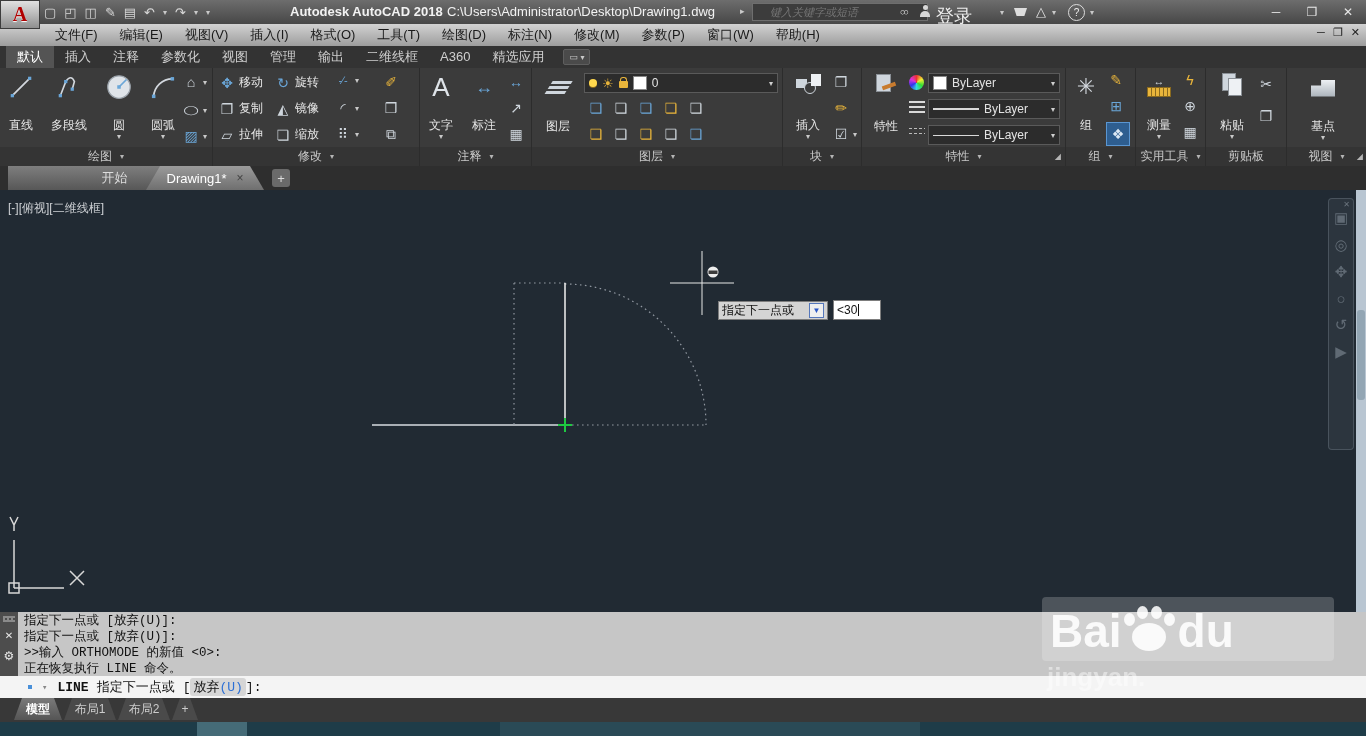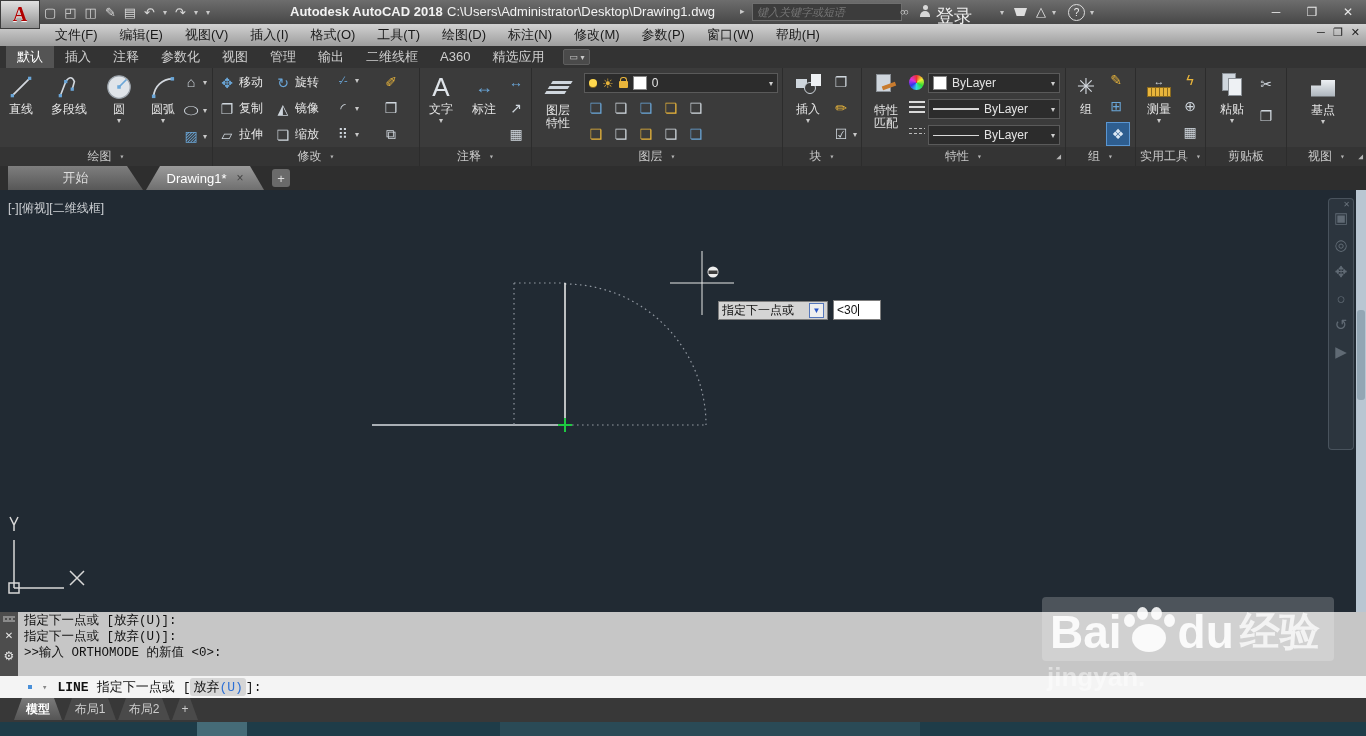--- a/index.html
+++ b/index.html
@@ -13,43 +13,43 @@
             background:linear-gradient(#6d6d6d,#474747);}
   .acadlogo{position:absolute;left:0;top:0;width:38px;height:27px;z-index:5;
             background:linear-gradient(#e0e0e0 0%,#bdbdbd 45%,#8f8f8f 100%);
             border:1px solid #3c3c3c;display:flex;align-items:center;justify-content:center;}
   .acadlogo span{font-family:"Liberation Serif",serif;font-weight:bold;font-size:20px;color:#b00000;
                  text-shadow:0 1px 1px #fff;}
   .qat{position:absolute;left:44px;top:0;height:24px;display:flex;align-items:center;gap:8px;color:#d8d8d8;font-size:13px;}
   .qat .g{cursor:default;}
   .ttext{position:absolute;top:4px;font-size:13px;color:#f2f2f2;}
   .search{position:absolute;left:752px;top:3px;width:140px;height:16px;background:#3c3c3c;
-          border:1px solid #6e6e6e;color:#b9b9b9;font-style:italic;font-size:11px;padding:0 4px;outline:none;}
+          border:1px solid #6e6e6e;color:#b9b9b9;font-style:italic;font-size:11px;padding:0 17px;outline:none;}
   .winbtn{position:absolute;top:3px;width:28px;height:18px;display:flex;align-items:center;justify-content:center;
           color:#e8e8e8;font-size:12px;}
   
   .menubar{position:absolute;left:0;top:24px;width:1366px;height:22px;
            background:linear-gradient(#d2d2d2,#9d9d9d);display:flex;align-items:center;padding-left:44px;box-sizing:border-box;}
   .menubar .mi{color:#1a1a1a;font-size:13px;padding:0 11px;line-height:22px;}
   .docwin{position:absolute;right:6px;top:26px;display:flex;gap:8px;color:#222;font-size:11px;}
   
   .rtabs{position:absolute;left:0;top:46px;width:1366px;height:22px;background:#333333;display:flex;align-items:flex-end;padding-left:6px;box-sizing:border-box;}
   .rtab{padding:0 11px;line-height:22px;font-size:13px;color:#cfcfcf;}
   .rtab.active{background:#545454;color:#fff;}
   .rcollapse{margin-left:8px;margin-bottom:3px;background:#4a4a4a;border:1px solid #5e5e5e;border-radius:2px;
              font-size:9px;color:#ccc;padding:1px 5px;line-height:12px;}
   
   .ribbon{position:absolute;left:0;top:68px;width:1366px;height:98px;background:#3b3b3b;}
   .panel{position:absolute;top:0;height:98px;border-right:1px solid #2c2c2c;box-sizing:border-box;}
   .plabel{position:absolute;left:0;right:0;bottom:0;height:19px;background:#343434;color:#c9c9c9;
-          display:flex;align-items:center;justify-content:center;gap:8px;font-size:12px;font-family:Liberation Mono, monospace;}
+          display:flex;align-items:center;justify-content:center;gap:8px;font-size:12px;}
   .plabel .dd{font-size:8px;color:#b5b5b5;}
   .bb{position:absolute;display:flex;flex-direction:column;align-items:center;color:#e6e6e6;font-size:12px;}
   .bb .bi{height:32px;display:flex;align-items:center;justify-content:center;font-size:21px;color:#d3d8de;}
-  .bb .bl{line-height:13px;}
+  .bb .bl{line-height:13px;margin-top:16px;}
   .dd{font-size:8px;color:#c9c9c9;line-height:9px;}
   .sm{position:absolute;display:flex;align-items:center;gap:4px;font-size:12px;color:#e6e6e6;}
   .si{font-size:14px;color:#cfd6dd;display:inline-flex;align-items:center;justify-content:center;min-width:16px;}
   .blue{color:#6aa6d8;}
   .gold{color:#e9b53b;}
   .combo{position:absolute;height:20px;background:#2c2c2c;border:1px solid #5a5a5a;display:flex;align-items:center;
          gap:5px;padding:0 4px;box-sizing:border-box;color:#e3e3e3;font-size:12px;}
   .combo .car{margin-left:auto;font-size:8px;color:#cfcfcf;}
   .chip{width:12px;height:12px;background:#ffffff;border:1px solid #888;}
   .lwline{flex:1;height:2px;background:#d9d9d9;}
@@ -69,21 +69,21 @@
   
   .person{display:inline-block;width:10px;height:12px;position:relative;}
   .person:before{content:"";position:absolute;top:0;left:2.5px;width:5px;height:5px;border-radius:50%;background:currentColor;}
   .person:after{content:"";position:absolute;bottom:0;left:0;width:10px;height:6px;border-radius:5px 5px 0 0;background:currentColor;}
   .cart{display:inline-block;width:13px;height:8px;background:#ddd;
         clip-path:polygon(0 0,100% 0,80% 100%,20% 100%);}
   
   .ftabs{position:absolute;left:0;top:166px;width:1366px;height:24px;background:#2e2e2e;}
   .ftab{position:absolute;top:0;height:24px;display:flex;align-items:center;justify-content:center;gap:10px;font-size:13px;}
   .ftab-start{left:8px;width:135px;background:linear-gradient(#7e7e7e,#575757);color:#ddd;
-              clip-path:polygon(0 0,calc(100% - 16px) 0,100% 100%,0 100%);}
+              clip-path:polygon(0 0,calc(100% - 16px) 0,100% 100%,0 100%);padding-left:39px;}
   .ftab-dwg{left:146px;width:118px;background:linear-gradient(#9b9b9b,#6f6f6f);color:#fff;
             clip-path:polygon(14px 0,calc(100% - 14px) 0,100% 100%,0 100%);}
   .ftab-plus{left:272px;top:3px;width:18px;height:18px;background:#6a6a6a;border-radius:3px;color:#ddd;
              display:flex;align-items:center;justify-content:center;font-size:13px;}
   
   .canvasbg{position:absolute;left:0;top:190px;width:1366px;height:422px;background:#212a33;}
   .vplabel{position:absolute;left:8px;top:200px;color:#cfd2d6;font-size:12px;}
   .dynbox{position:absolute;left:718px;top:301px;width:110px;height:19px;background:#d4d4d4;border:1px solid #7d7d7d;
           color:#111;font-size:12px;display:flex;align-items:center;padding:0 3px;box-sizing:border-box;gap:4px;}
   .dynicon{margin-left:auto;width:13px;height:13px;background:#efefef;border:1px solid #5577bb;color:#2a56c6;
@@ -582,20 +582,21 @@
 
   <div class="cmdgutter">
     <span class="grip"></span>
     <span style="font-size:10px;">✕</span>
     <span style="font-size:12px;">⚙</span>
   </div>
   <div class="cmdhist">
     <div>指定下一点或 [放弃(U)]:</div>
     <div>指定下一点或 [放弃(U)]:</div>
     <div>&gt;&gt;输入 ORTHOMODE 的新值 &lt;0&gt;:</div>
+    <div>正在恢复执行 LINE 命令。</div>
   </div>
   <div class="cmdline">
     <span style="width:4px;height:4px;background:#4a90d9;margin-left:28px;"></span>
     <span style="color:#888;font-size:9px;margin-left:10px;">▾</span>
     <span style="font-weight:bold;margin-left:10px;">LINE</span>
     <span style="margin-left:8px;">指定下一点或</span>
     <span style="margin-left:8px;">[</span>
     <span class="optchip"><span>放弃</span><span class="optkey">(U)</span></span>
     <span>]:</span>
   </div>
@@ -625,17 +626,16 @@
   <div class="bdlogo">
     <span>Bai</span>
     <span class="paw">
       <span class="pad"></span>
       <span class="t" style="left:2px;top:8px;"></span>
       <span class="t" style="left:15px;top:1px;"></span>
       <span class="t" style="left:29px;top:1px;"></span>
       <span class="t" style="left:42px;top:8px;"></span>
     </span>
     <span>du</span>
-    <span style="font-size:40px;margin-left:6px;opacity:.85;">经验</span>
   </div>
   <div class="jingyan">jingyan.</div>
 
 </div>
 
 </body></html>

